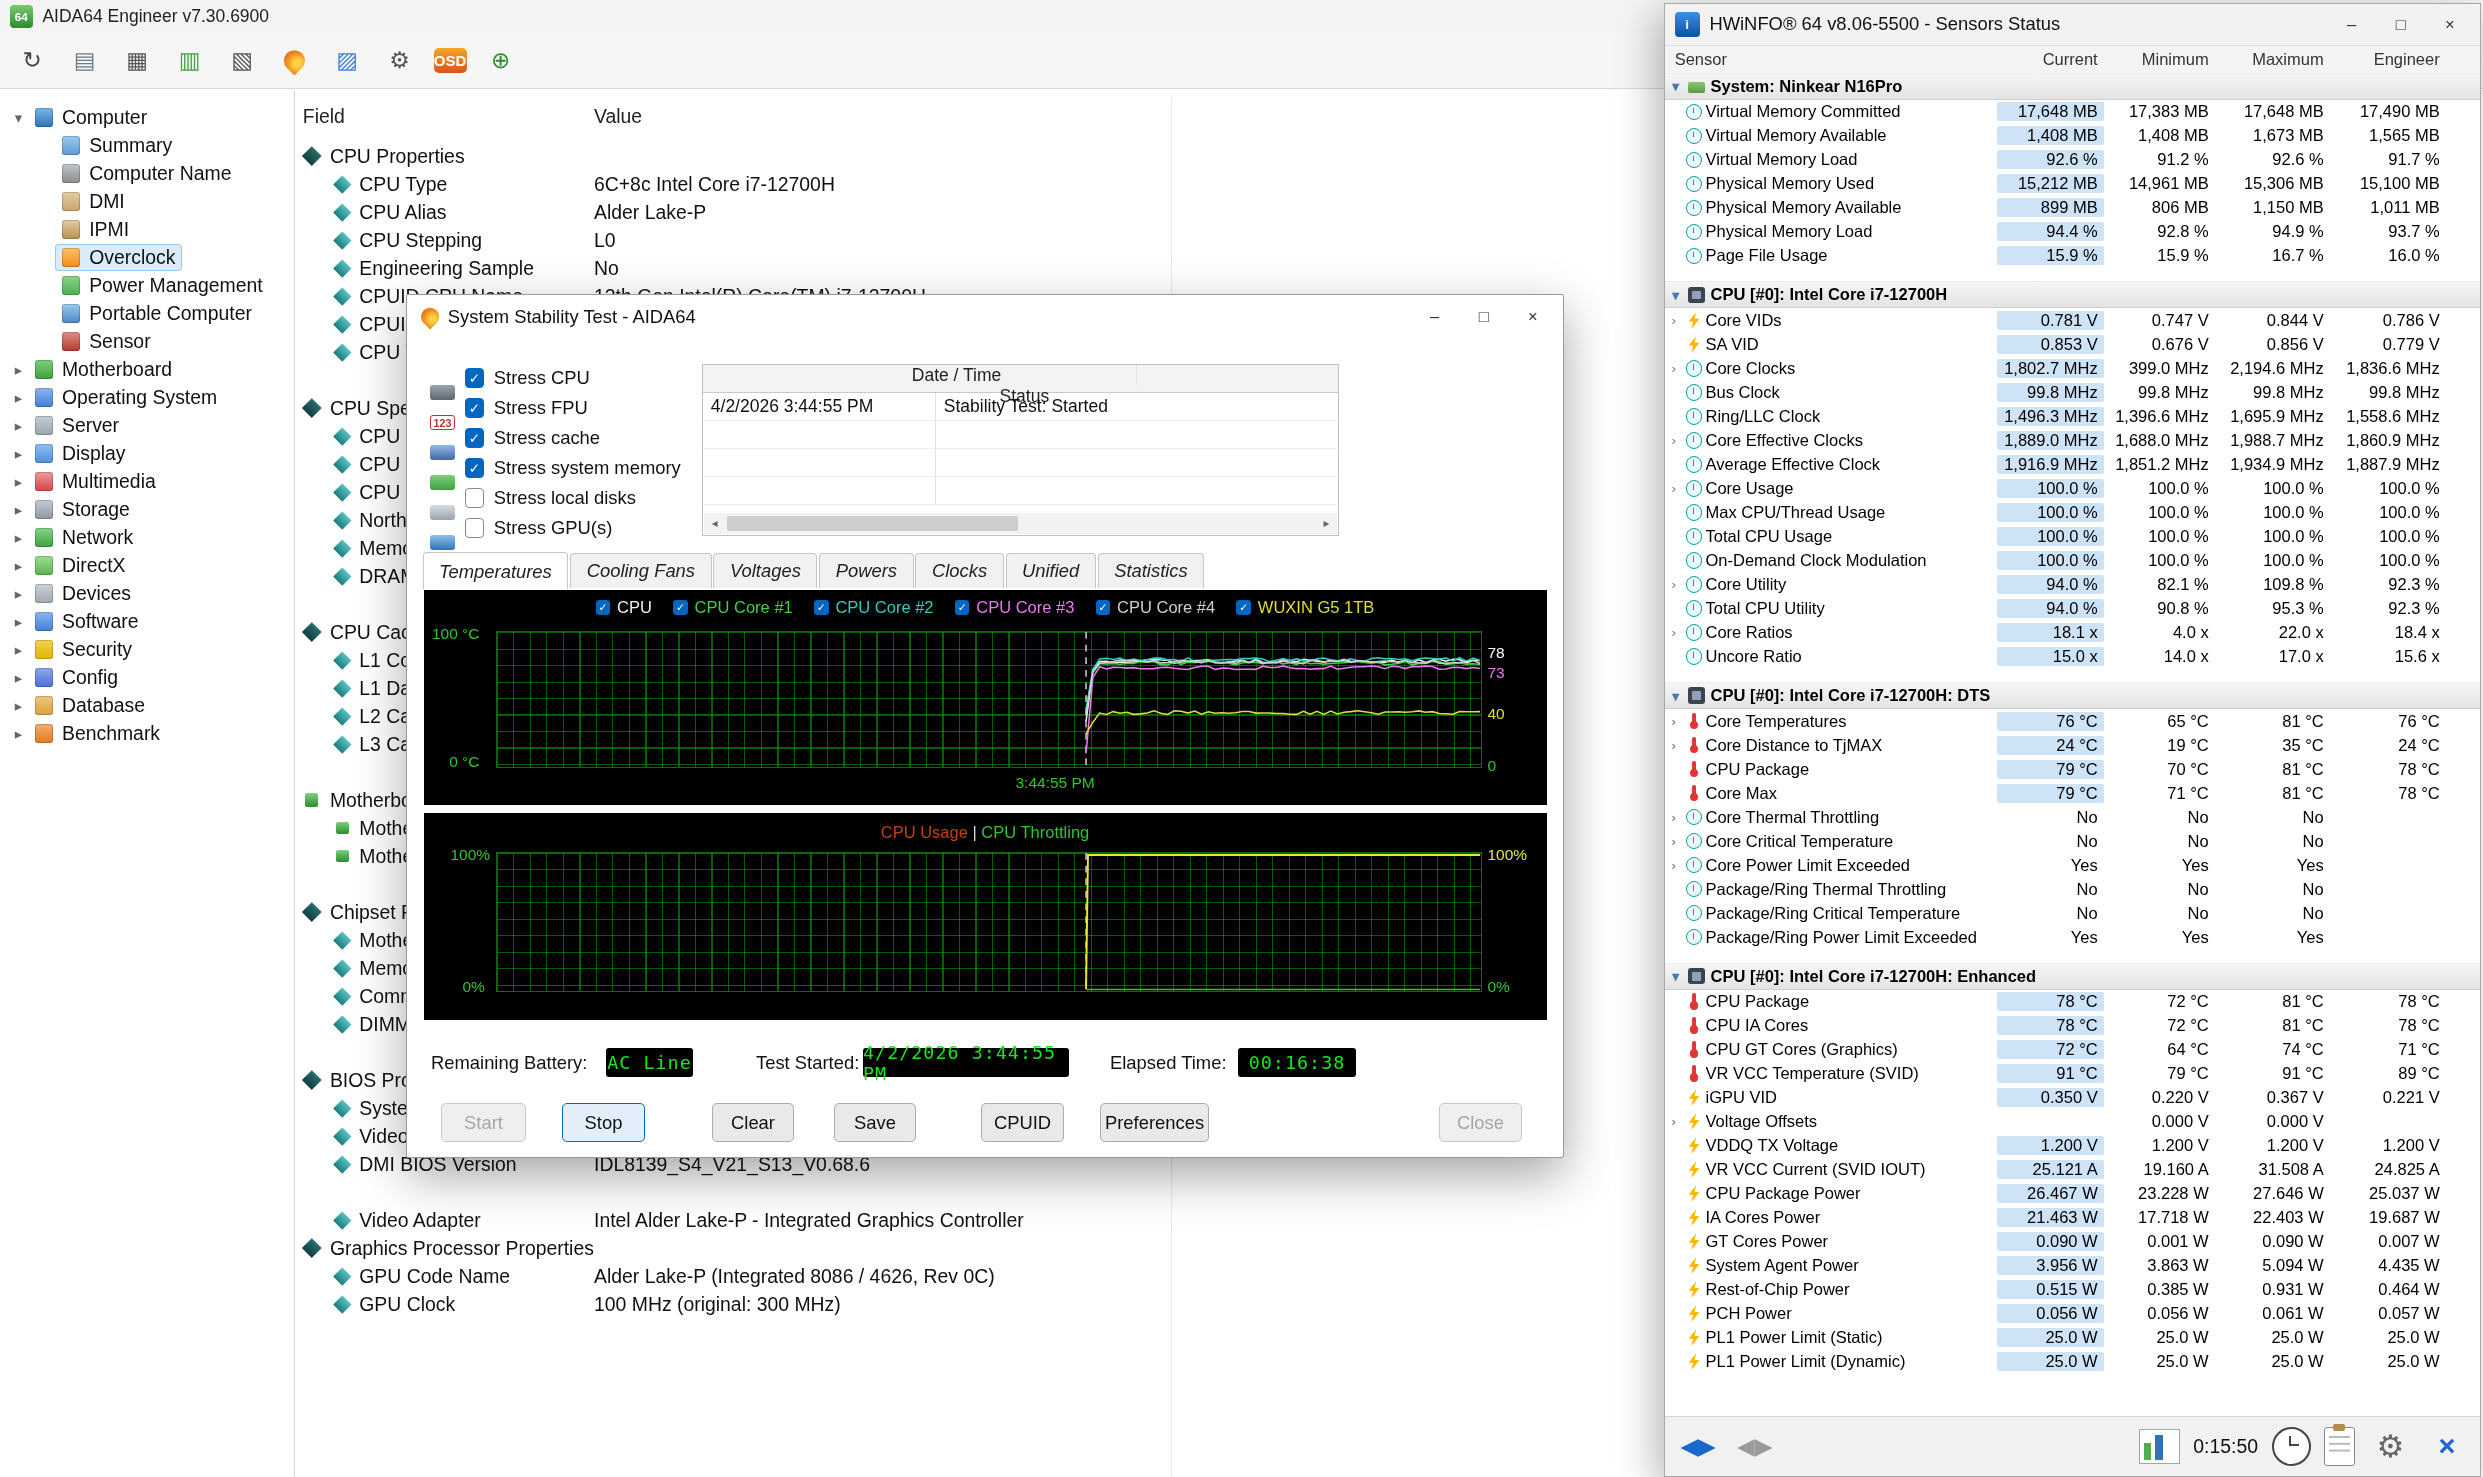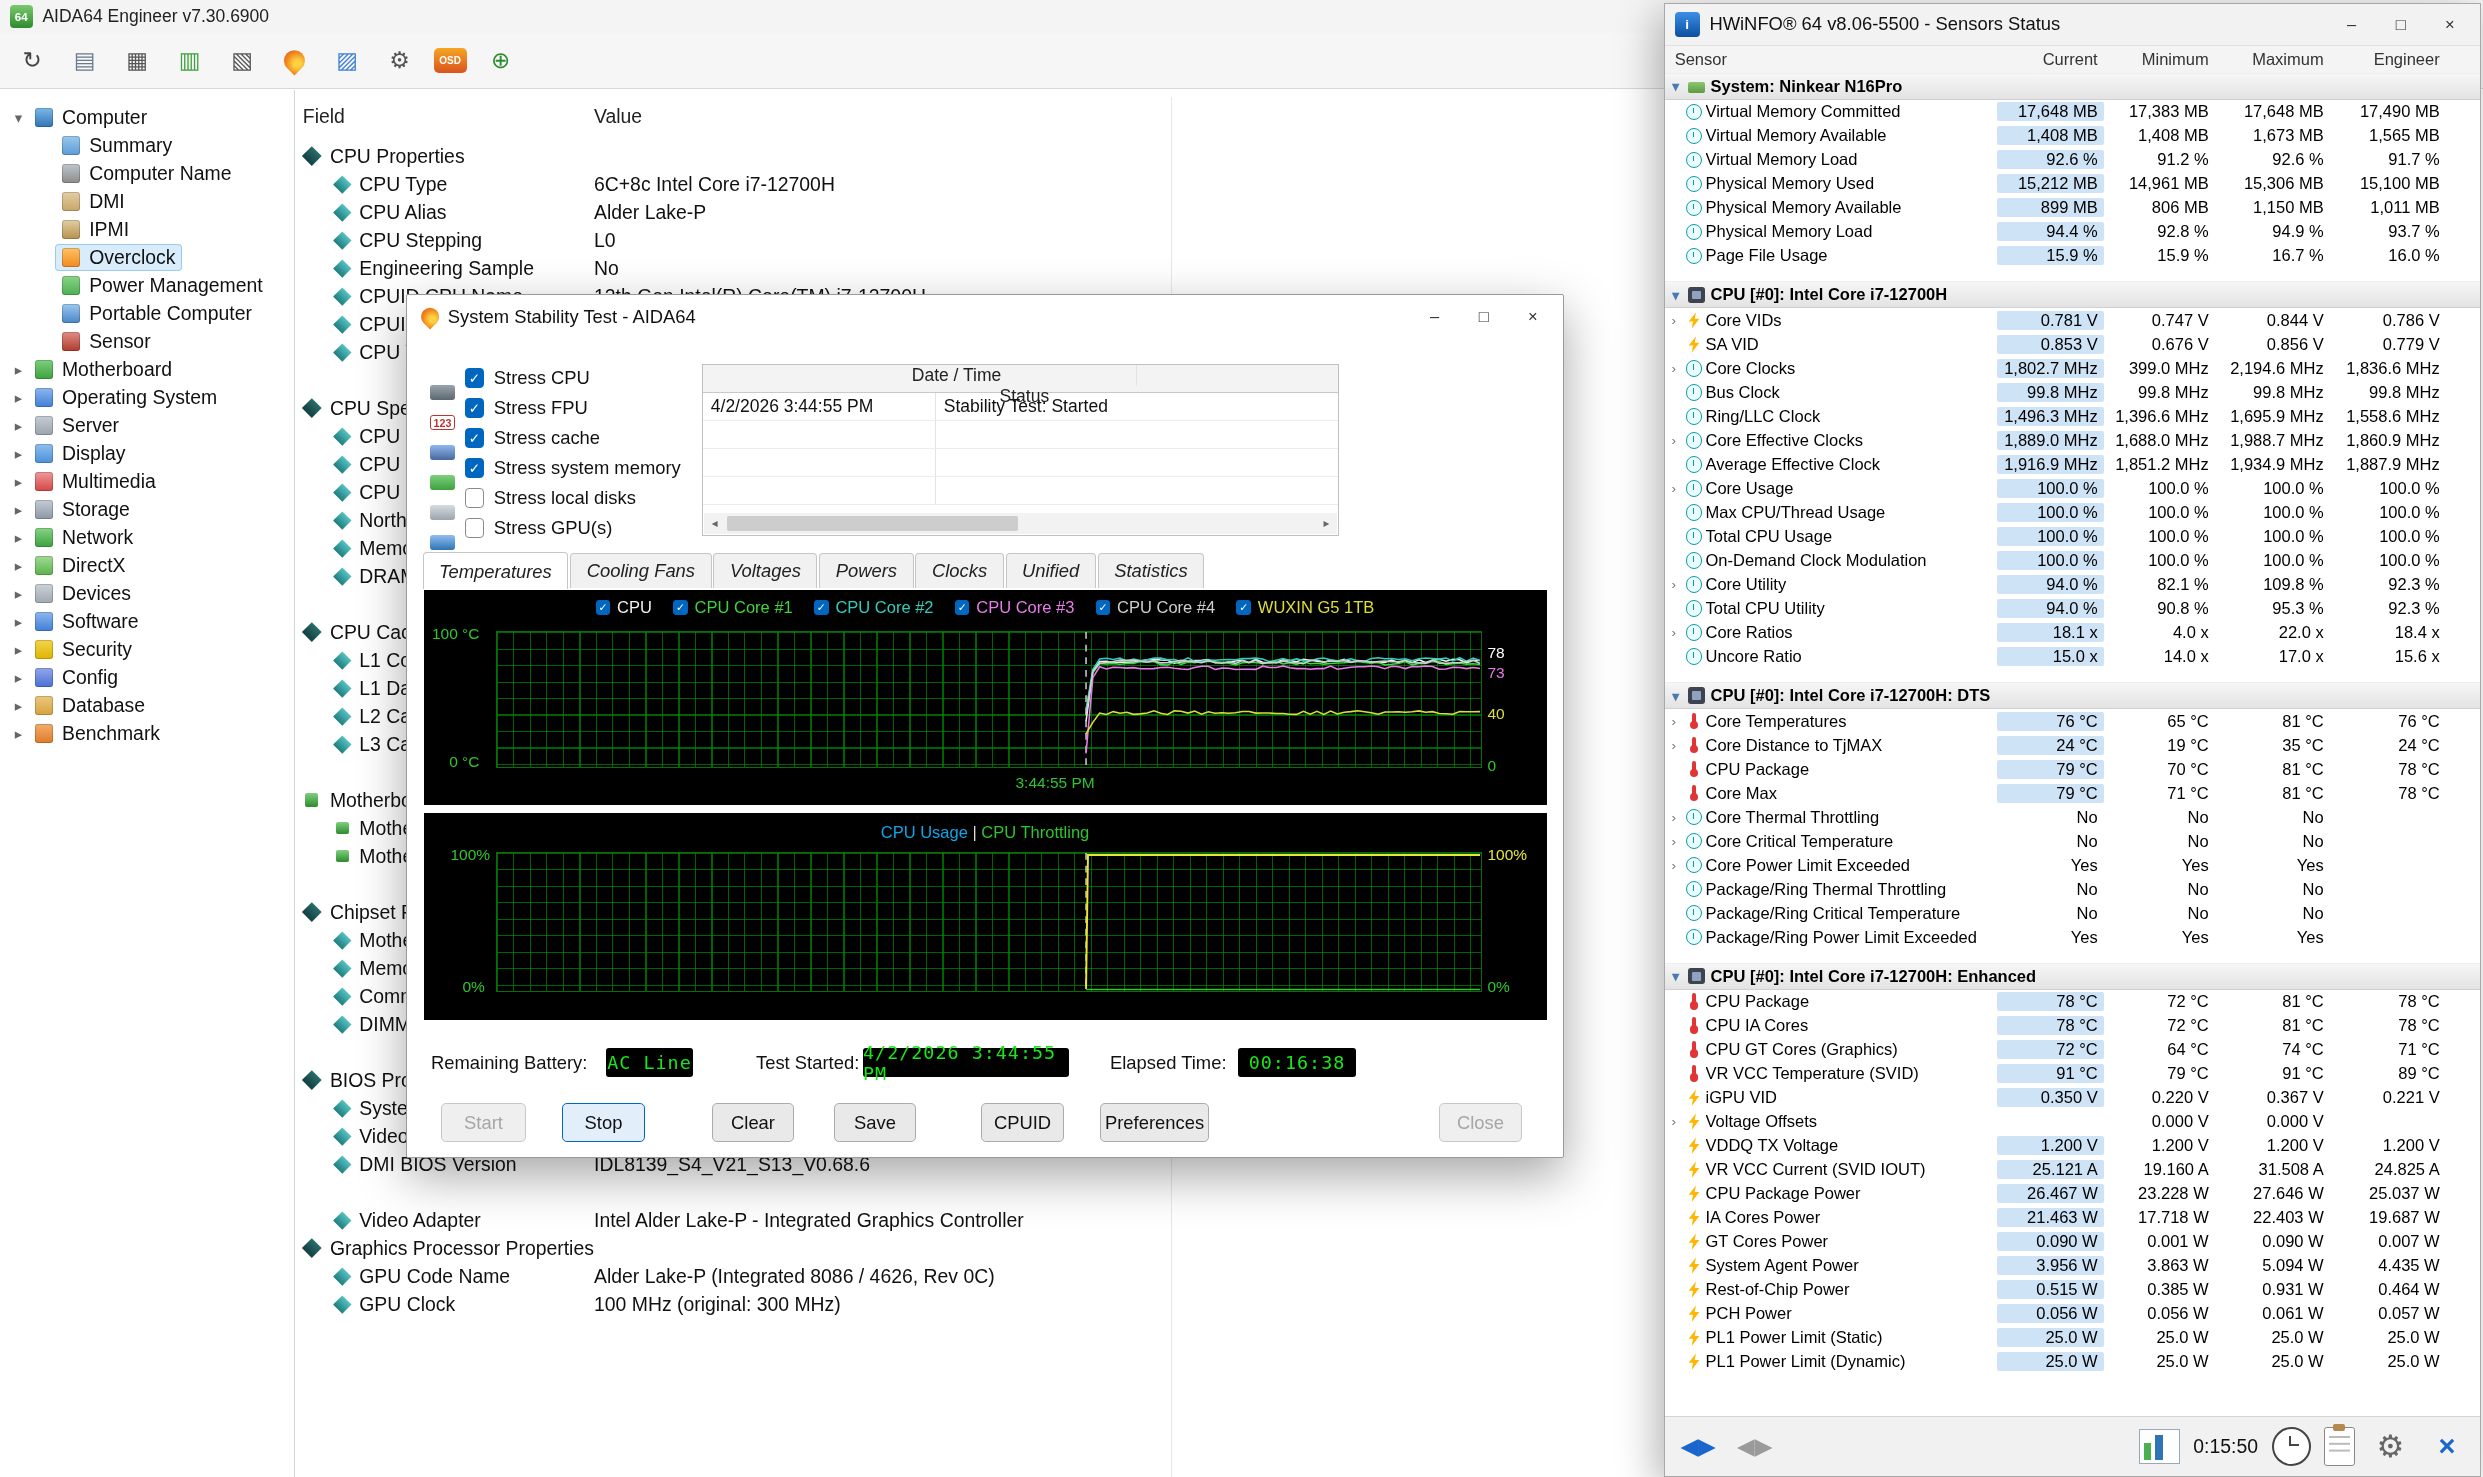--- a/index.html
+++ b/index.html
@@ -16,21 +16,21 @@
   .tbico{width:37px;height:37px;border-radius:5.8px;display:flex;align-items:center;justify-content:center;
     font-size:23px;color:#555;}
   .ti-refresh{color:#444;}
   .ti-report{color:#6a7a8a;}
   .ti-memory{color:#3da13d;}
   .ti-flame{position:relative;}
   .flame{width:21.3px;height:21.3px;background:radial-gradient(circle at 50% 70%, #ffd040 20%, #f08a1e 60%, #d9531e 100%);
     border-radius:50% 50% 50% 0;transform:rotate(-45deg);}
   .ti-device{color:#3f7fd6;}
   .osd-badge{width:33px;height:25px;background:linear-gradient(#f5a623,#d9531e);border-radius:4.9px;color:#fff;
-    font-size:10px;font-weight:bold;display:flex;align-items:center;justify-content:center;}
+    font-size:15px;font-weight:bold;display:flex;align-items:center;justify-content:center;}
   .ti-web{color:#2e8b2e;}
   
   #aida-tree{position:absolute;left:0;top:90px;width:295px;bottom:0;background:#fff;
     border-right:1px solid #d5d5d5;padding-top:13.6px;box-sizing:border-box;}
   .tree-item{height:28px;display:flex;align-items:center;font-size:19.4px;color:#111;white-space:nowrap;}
   .tree-arrow{width:21.3px;text-align:center;color:#666;font-size:14.6px;flex:0 0 auto;margin-left:7.8px;}
   .tree-item.d1 .tree-arrow{visibility:hidden;margin-left:35px;}
   .tic{width:18.4px;height:18.4px;border-radius:2.9px;margin-right:8.7px;flex:0 0 auto;
     box-shadow:inset 0 0 0 1px rgba(0,0,0,.18);}
   .lblwrap{padding:1px 5.8px;border-radius:2.9px;display:flex;align-items:center;}
@@ -666,21 +666,21 @@
         </svg>
       </div>
   <div class="axlab" style="left: 1064px; top: 54px; color: rgb(255, 255, 255);">78</div>
       <div class="axlab" style="left: 1064px; top: 74px; color: rgb(234, 123, 234);">73</div>
       <div class="axlab" style="left: 1064px; top: 115px; color: rgb(222, 222, 58);">40</div>
       <div class="axlab" style="left: 1064px; top: 167px; color: rgb(46, 197, 46);">0</div>
     </div>
 
   <div class="chart" id="chart2">
     <div class="c2title">
-      <span style="color:#0ea5e9;">CPU Usage</span><span style="color:#ddd;"> | </span><span style="color:#2ec52e;">CPU Throttling</span>
+      <span style="color:#c2410c;">CPU Usage</span><span style="color:#ddd;"> | </span><span style="color:#2ec52e;">CPU Throttling</span>
     </div>
     <div class="axlab" style="left:27px;top:33px;">100%</div>
     <div class="axlab" style="left:39px;top:165px;">0%</div>
     <div class="axlab" style="left:1064px;top:33px;color:#e8e830;">100%</div>
     <div class="axlab" style="left:1064px;top:165px;">0%</div>
     <div class="plot" id="plot2">
         <svg viewBox="0 0 1014 142" preserveAspectRatio="none">
           <line x1="607" x2="607" y1="0" y2="142" stroke="#d8d8d8" stroke-width="1.5" stroke-dasharray="7 6"></line>
           <polyline points="607,140 609,2 1013,2" fill="none" stroke="#e8e830" stroke-width="2"></polyline>
           <line x1="607" x2="1013" y1="140.5" y2="140.5" stroke="#2ec52e" stroke-width="1.5"></line>

